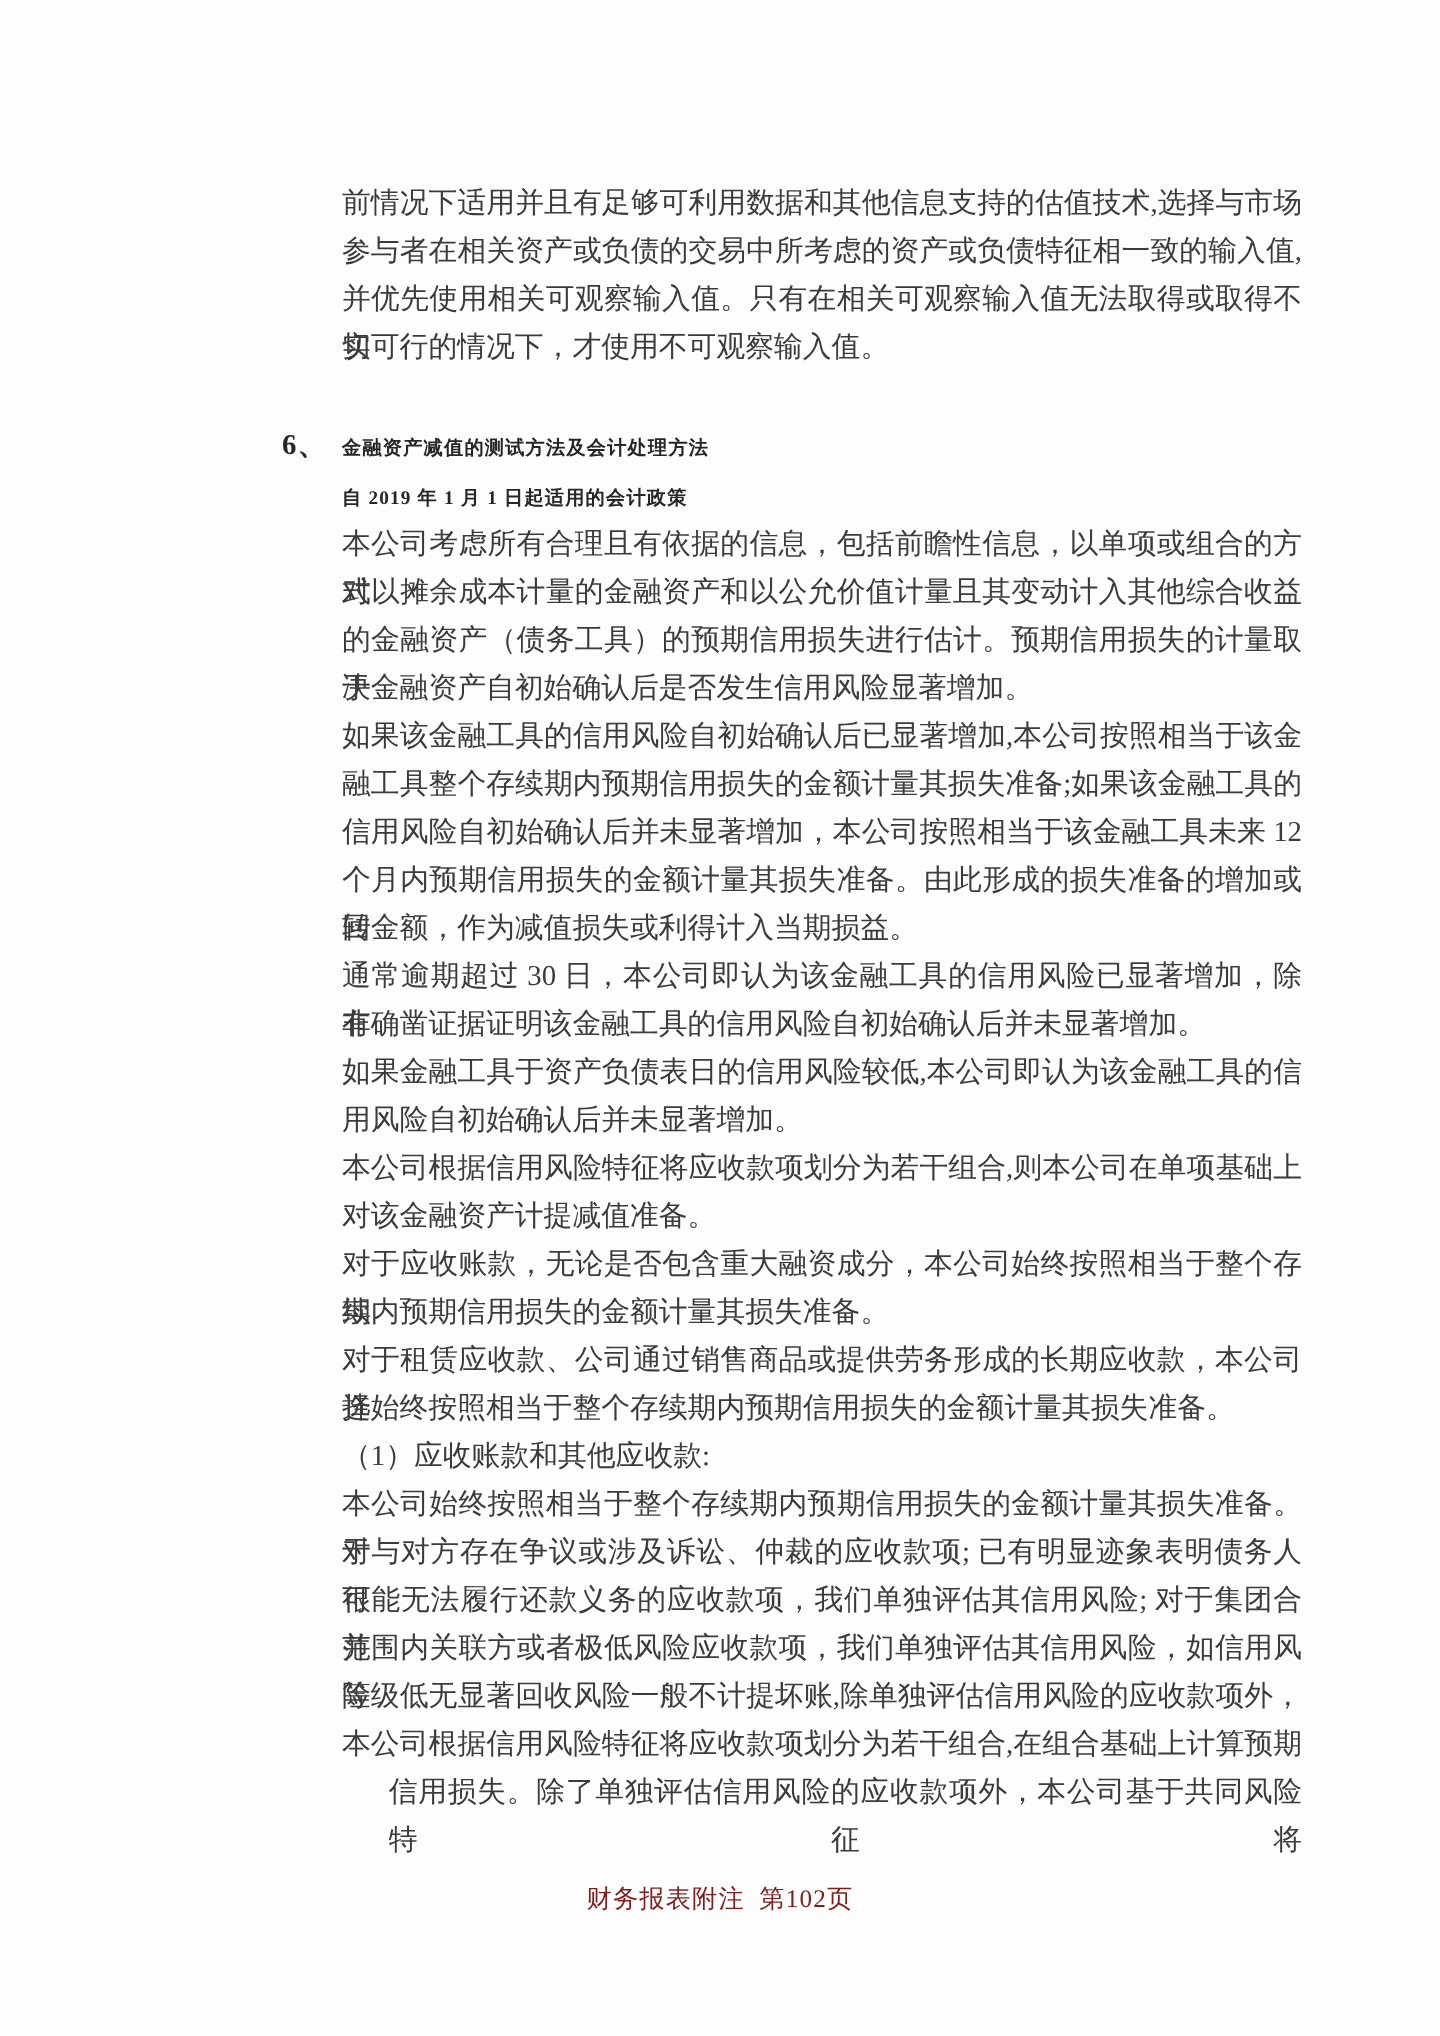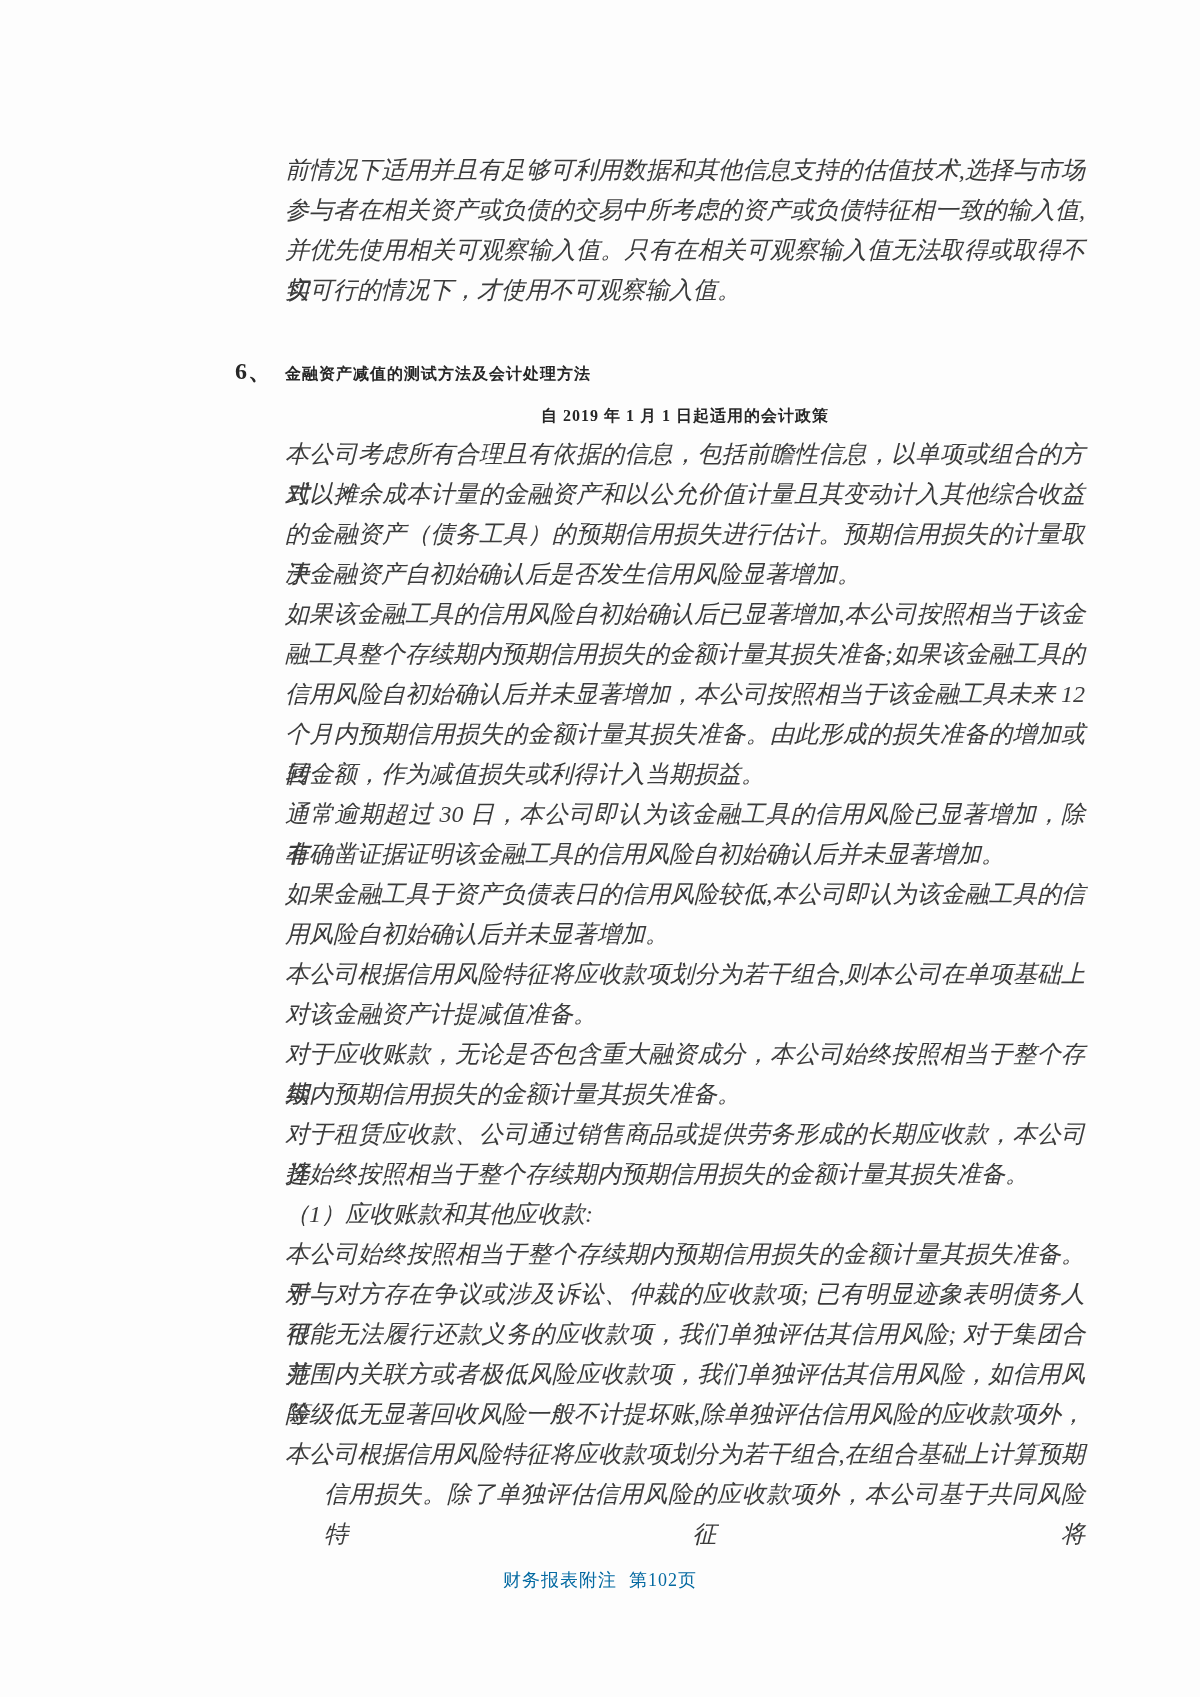--- a/index.html
+++ b/index.html
@@ -18,21 +18,20 @@
     width: 800px;
   }
   .para { margin: 0; padding: 0; }
   .line {
     font-size: 24px;
     line-height: 40px;
     height: 40px;
     text-align: justify;
     text-align-last: justify;
     white-space: normal;
-    font-style: italic;
   }
   .para .line:last-child { text-align-last: left; }
   .para.cont .line:last-child { text-align-last: justify; margin-left: 39px; }
   .intro-block { top: 150px; }
   .section-block {
     position: absolute;
     left: 235px;
     top: 350px;
     width: 850px;
     font-weight: bold;
@@ -43,30 +42,30 @@
     width: 50px;
     font-size: 24px;
     line-height: 42px;
     letter-spacing: 1px;
   }
   .sec-title, .sec-subtitle {
     font-size: 16px;
     line-height: 42px;
     letter-spacing: 1px;
   }
-  .sec-subtitle { margin-left: 50px; text-align: center; }
+  .sec-subtitle { margin-left: 50px; }
   .body-block { top: 434px; }
   .footer {
     position: absolute;
     left: 0;
     top: 1568px;
     width: 1200px;
     text-align: center;
-    font-size: 18px;
-    color: #0369a1;
+    font-size: 21px;
+    color: #7f1d1d;
     letter-spacing: 1px;
   }
   .footer span { margin: 0 6px; }
 </style>
 </head>
 <body>
 
 <div class="page">
 
   <div class="textcol intro-block para">

